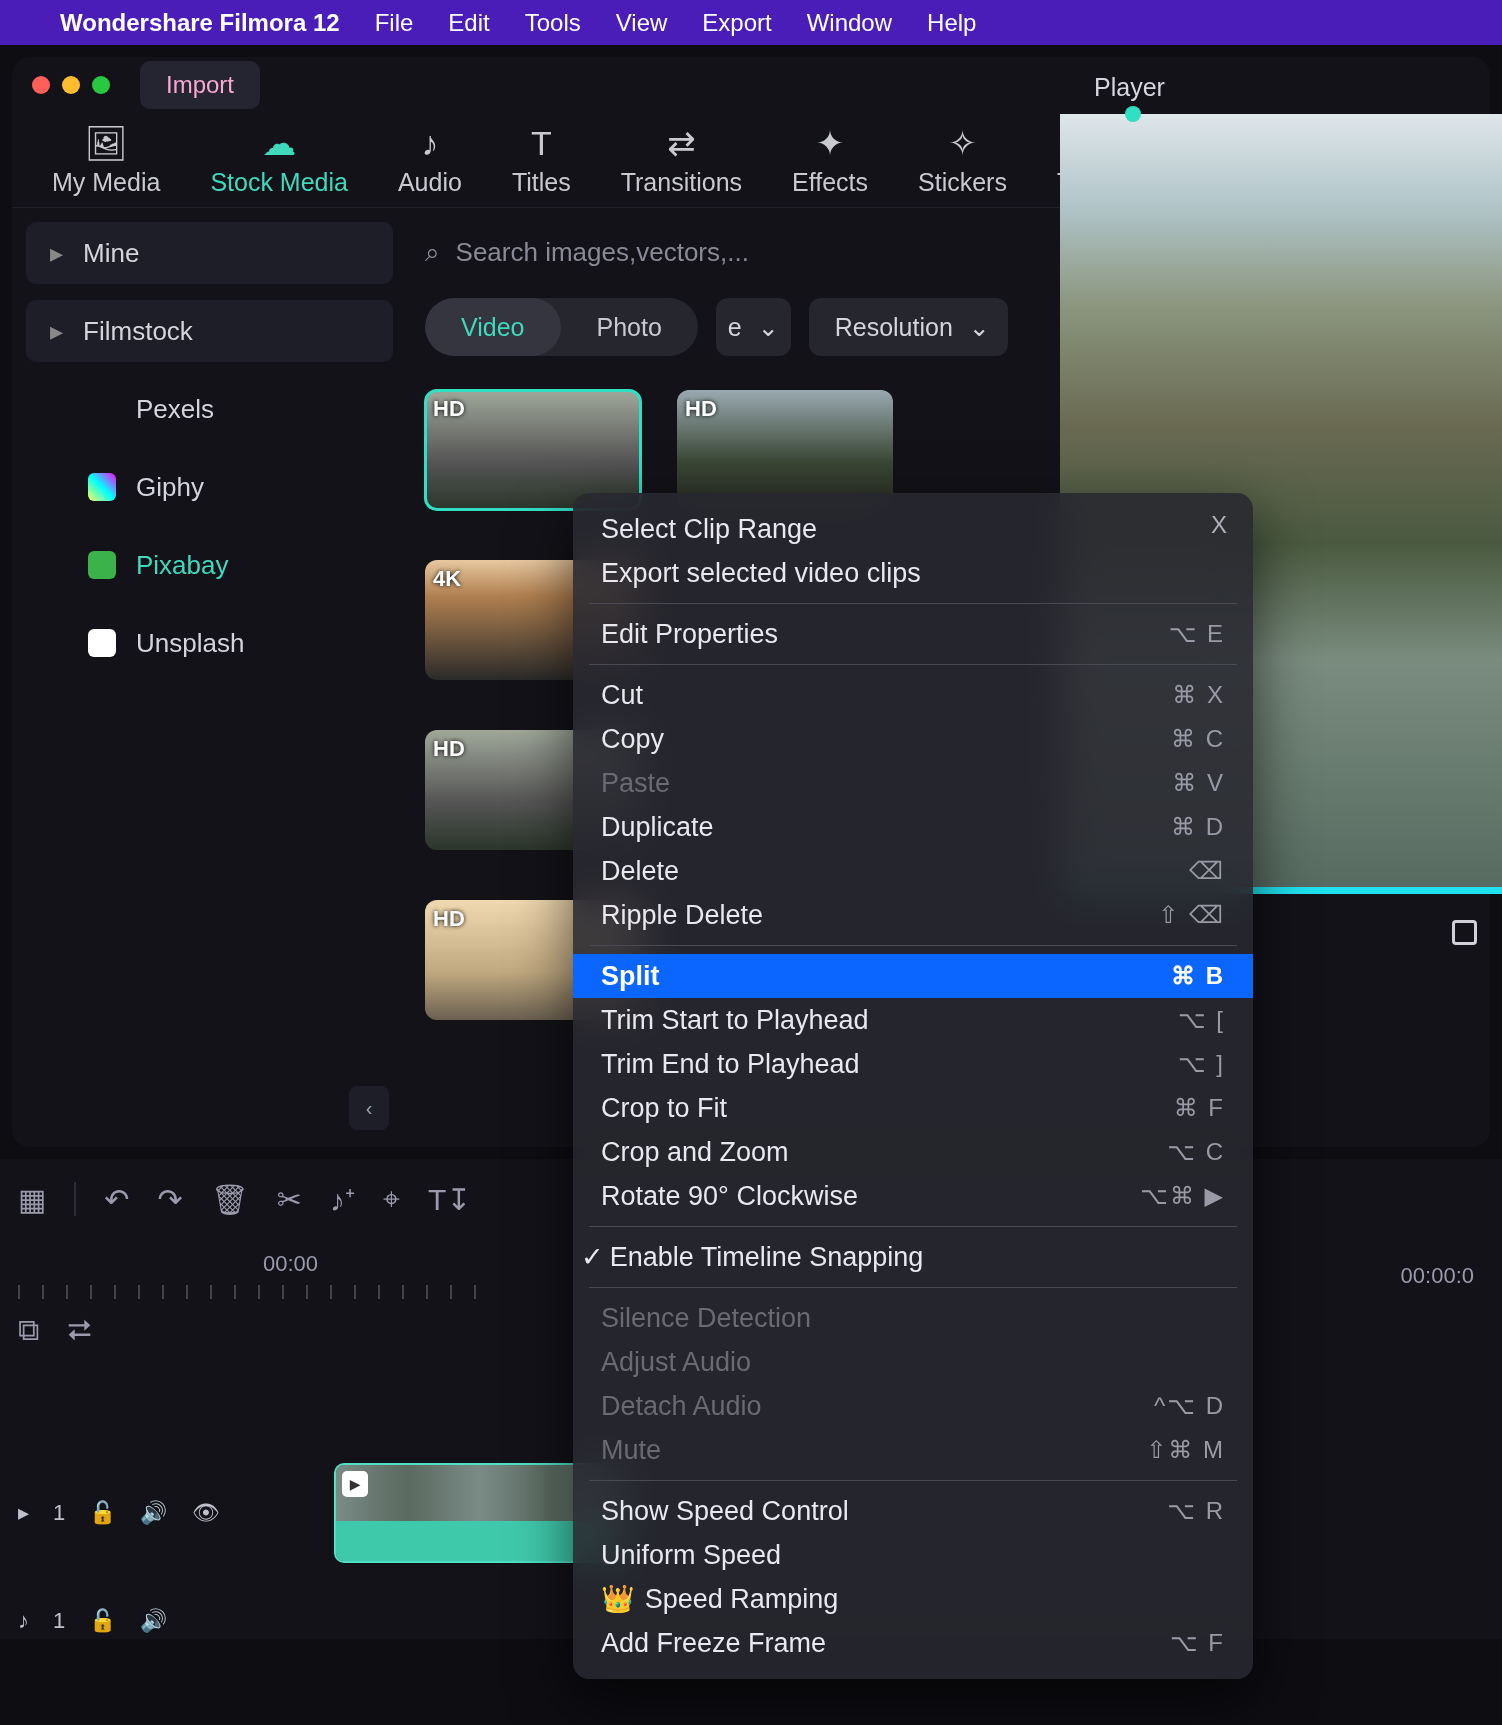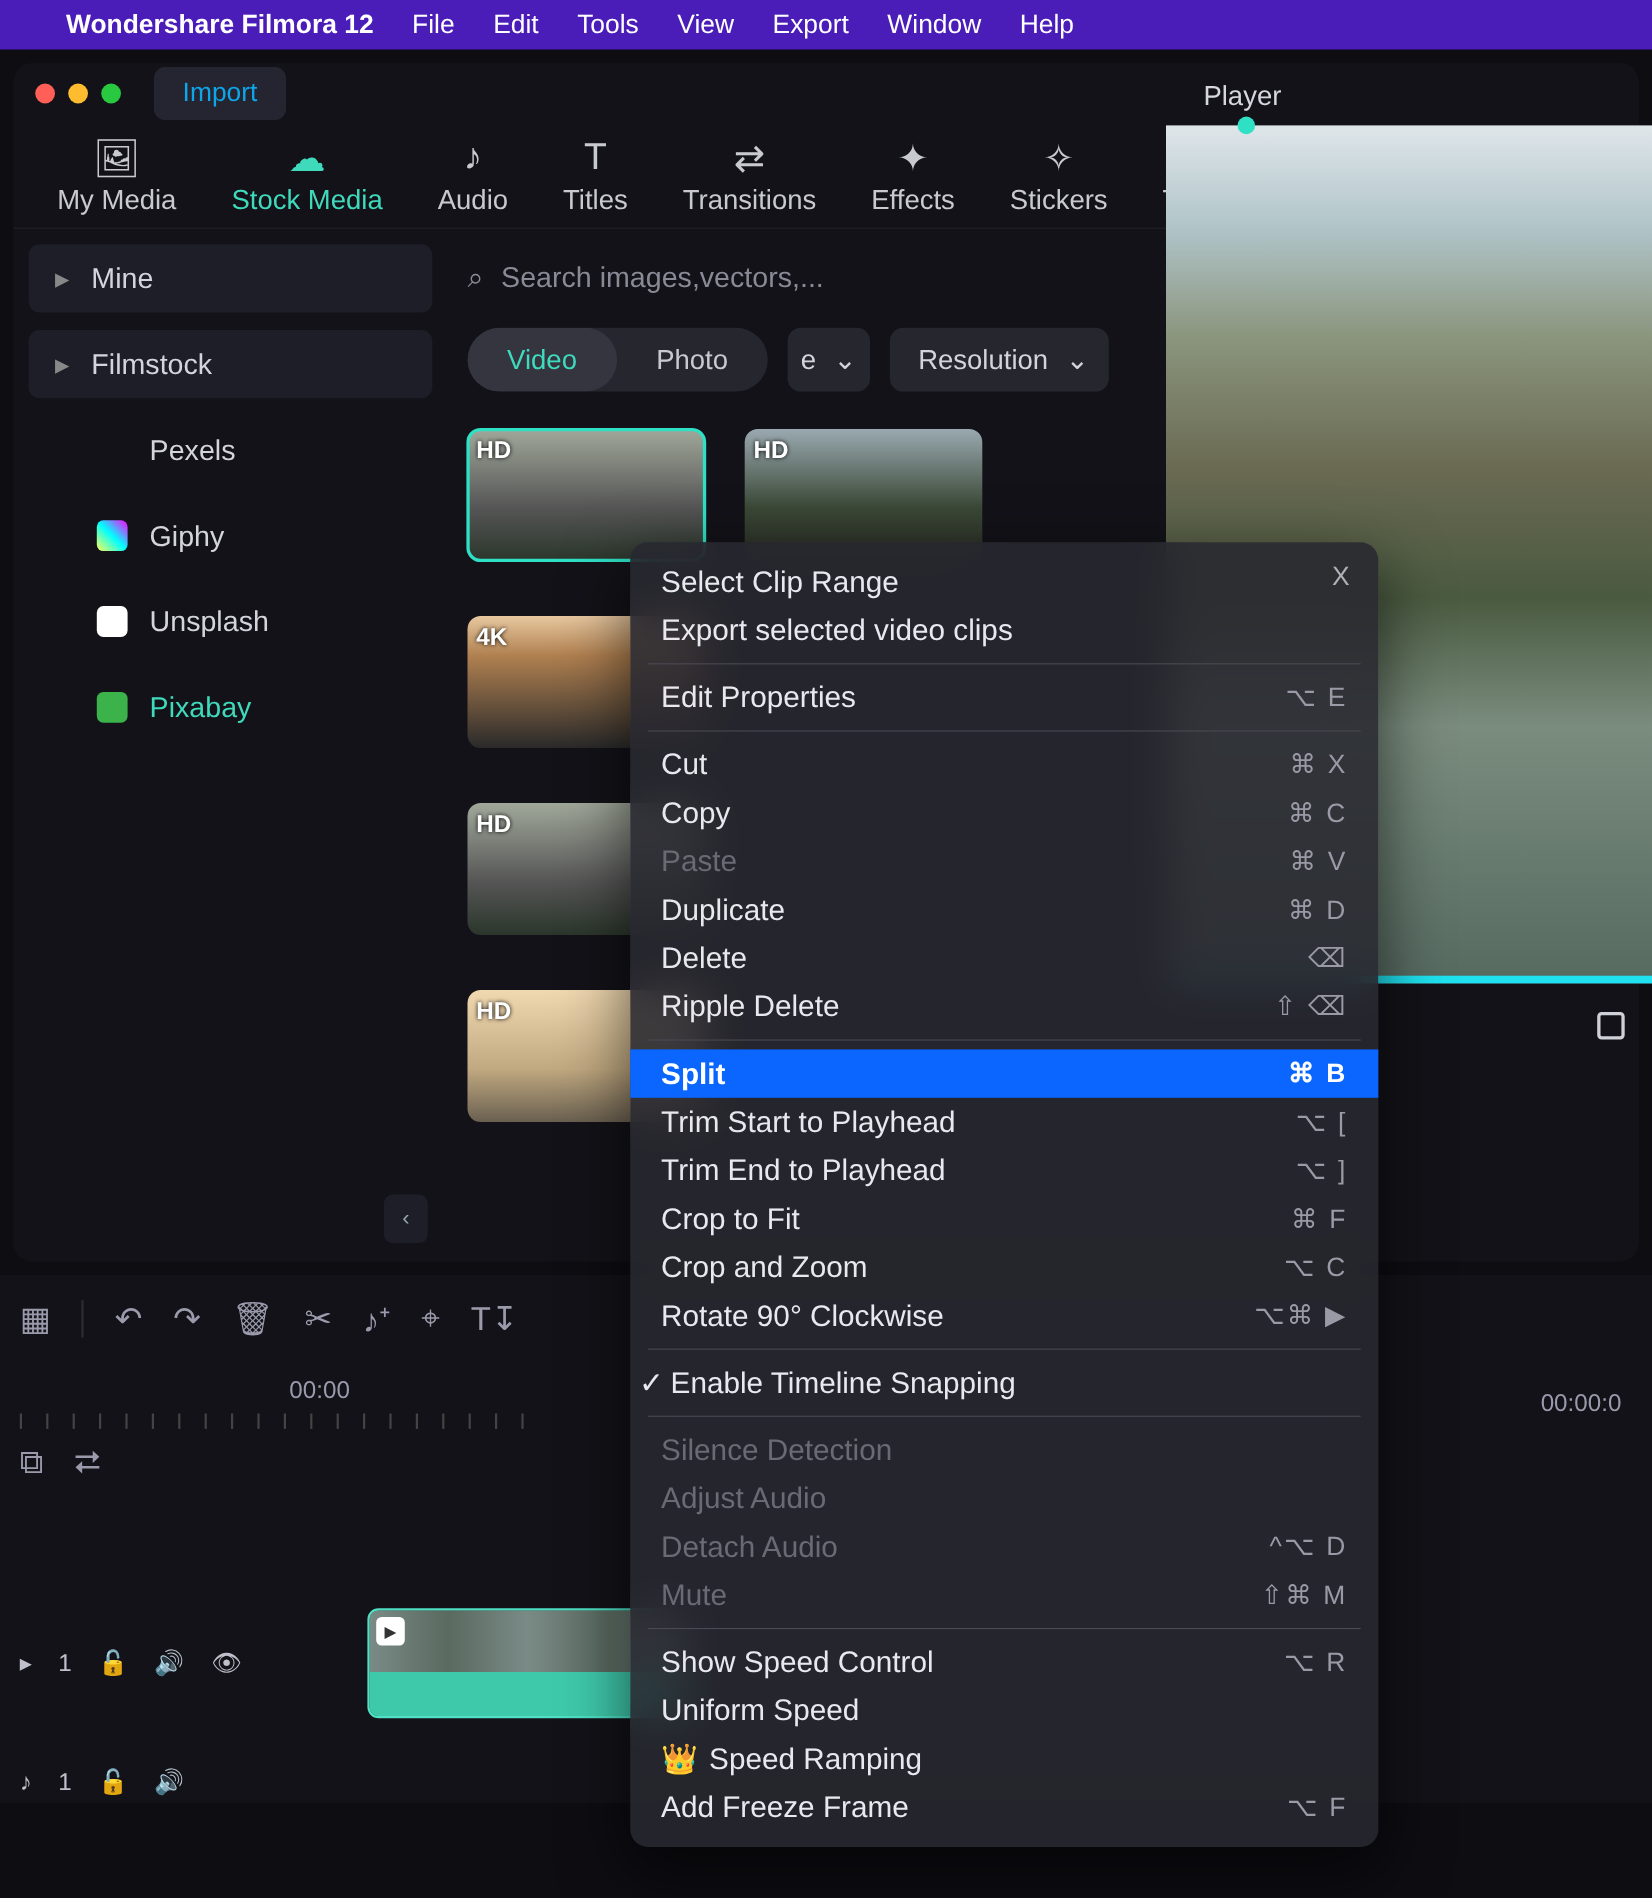--- a/index.html
+++ b/index.html
@@ -9,21 +9,21 @@
 .menubar { height:45px; background:#4a1db8; display:flex; align-items:center; padding:0 25px; gap:35px; font-size:24px; color:#fff; }
 .menubar .apple { font-size:28px; }
 .menubar .appname { font-weight:600; }
 .menubar .item { cursor:pointer; }
 
 
 .window { margin:12px; border-radius:18px; background:#121218; overflow:hidden; position:relative; height:1090px; }
 .titlebar { height:55px; display:flex; align-items:center; padding:0 20px; gap:10px; }
 .traffic { display:flex; gap:12px; }
 .traffic span { width:18px; height:18px; border-radius:50%; display:inline-block; }
-.import-btn { margin-left:20px; background:#252531; padding:10px 26px; border-radius:10px; color:#0ea5e9; font-size:24px; font-weight:500; }
+.import-btn { margin-left:20px; background:#252531; padding:10px 26px; border-radius:10px; color:#f9a8d4; font-size:24px; font-weight:500; }
 
 
 .toptabs { display:flex; gap:50px; padding:14px 40px 10px 40px; border-bottom:1px solid #22222c; font-size:25px; align-items:flex-end; overflow:hidden; }
 .toptab { display:flex; flex-direction:column; align-items:center; gap:8px; color:#c9c9d0; cursor:pointer; }
 .toptab.active { color:#3fd9bc; }
 .toptab .ic { width:38px; height:34px; display:flex; align-items:center; justify-content:center; font-size:34px; }
 .toptab .lbl { white-space:nowrap; }
 
 
 .body { display:flex; height:940px; position:relative; }
@@ -173,27 +173,27 @@
           <span>Filmstock</span>
         </div>
       <div class="side-item sub">
           <span class="sq" style="#16a77a"></span>
           <span>Pexels</span>
         </div>
       <div class="side-item sub">
           <span class="sq" style="background:linear-gradient(45deg,#ff5,#0ff,#f0f)"></span>
           <span>Giphy</span>
         </div>
+      <div class="side-item sub active">
+          <span class="sq" style="background:#3bb34a"></span>
+          <span>Pixabay</span>
+        </div>
       <div class="side-item sub">
           <span class="sq" style="background:#fff"></span>
           <span>Unsplash</span>
-        </div>
-      <div class="side-item sub active">
-          <span class="sq" style="background:#3bb34a"></span>
-          <span>Pixabay</span>
         </div>
       <div class="collapse-btn">
           <span>‹</span>
         </div>
     </div>
 
     <div class="mainpane">
       <div class="searchrow">
         <span class="sicon">⌕</span>
         <span class="stext">Search images,vectors,...</span>

